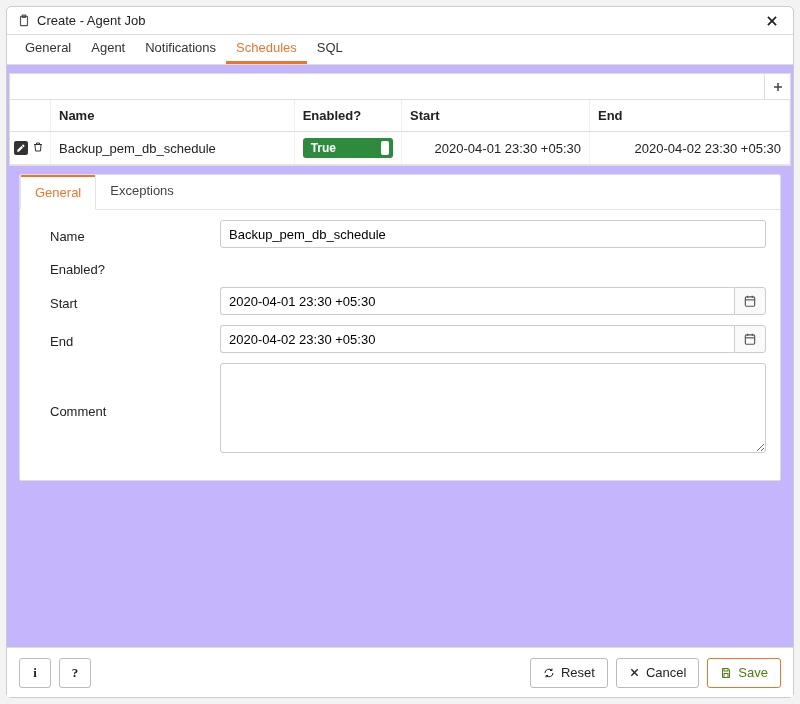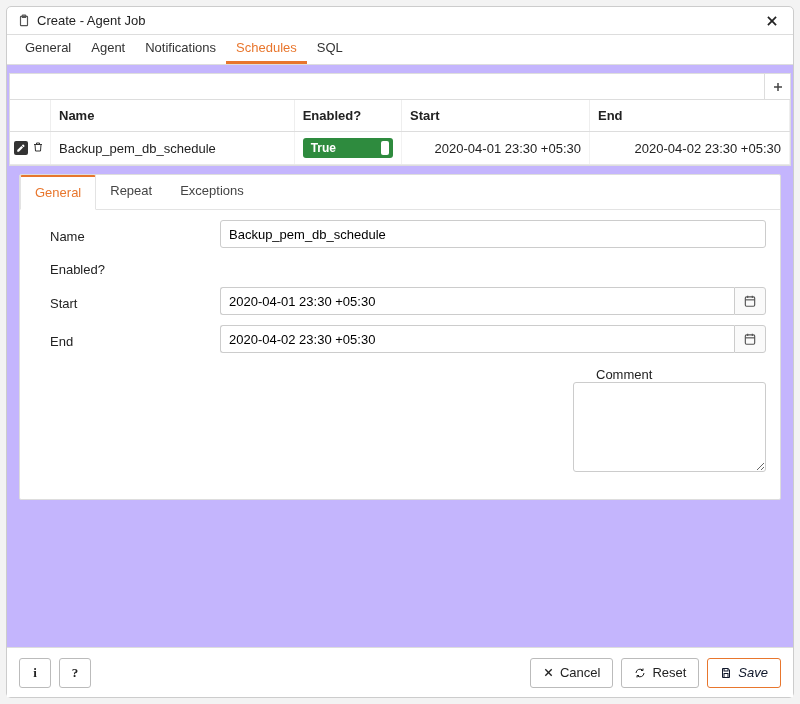--- a/index.html
+++ b/index.html
@@ -46,38 +46,38 @@
   .enabled-cell { text-align:left; }
 
   
   .detail-panel { background:#fff; border:1px solid #ddd; margin:0 10px 0 10px; border-radius:2px; }
   .sub-tabs { display:flex; border-bottom:1px solid #e3e3e3; }
   .sub-tab { padding:8px 14px; font-size:13px; color:#444; cursor:pointer; border-bottom:3px solid transparent; }
   .sub-tab.active { color:#e8762d; border:1px solid #e3e3e3; border-bottom:1px solid #fff; border-top:2px solid #e8762d; margin-bottom:-1px; border-radius:2px 2px 0 0; }
 
   .form { padding:10px 14px 14px 30px; }
   .form-row { display:flex; align-items:center; margin-bottom:10px; }
-  .form-row.top { align-items:flex-end;flex-direction:column; }
+  .form-row.top { align-items:center; }
   .form-row .lbl { width:170px; font-size:13px; color:#222; padding-top:4px; }
   .form-row .ctrl { flex:1; }
   .text-input { width:100%; height:28px; border:1px solid #ccc; border-radius:3px; padding:0 8px; font-size:13px; }
   .input-group { display:flex; width:100%; }
   .input-group .text-input { border-top-right-radius:0; border-bottom-right-radius:0; border-right:none; }
   .input-group .addon { width:34px; height:28px; border:1px solid #ccc; border-left:1px solid #ccc; border-radius:0 3px 3px 0; display:flex; align-items:center; justify-content:center; background:#fafafa; cursor:pointer; color:#555; }
   textarea.text-input { height:90px; padding:6px 8px; resize:both; }
 
   .yes-toggle { display:inline-flex; align-items:center; background:#2e8b3e; color:#fff; border-radius:3px; height:22px; padding:0 4px 0 10px; font-size:12px; font-weight:600; cursor:pointer; }
   .yes-toggle .knob { width:8px; height:16px; background:#fff; border-radius:2px; margin-left:8px; }
 
   
   .dlg-footer { height:50px; border-top:1px solid #ddd; display:flex; align-items:center; padding:0 12px; gap:8px; background:#fff; }
   .dlg-footer .spacer { flex:1; }
   .btn { height:30px; padding:0 12px; border:1px solid #bbb; border-radius:3px; background:#fff; display:inline-flex; align-items:center; gap:6px; font-size:13px; cursor:pointer; color:#222; }
   .btn.icon-only { width:32px; padding:0; justify-content:center; font-weight:bold; font-family:Georgia,serif; }
-  .btn.primary { border-color:#e8762d; color:#0f172a;font-style:italic; }
+  .btn.primary { border-color:#e8762d; color:#4d7c0f; }
   .btn .ic { font-size:13px; }
 
   svg { display:block; }
 </style>
 </head>
 <body>
 
 <div class="dialog">
 
   <div class="dlg-header">
@@ -155,21 +155,20 @@
             <td class="cell-start">2020-04-01 23:30 +05:30</td>
             <td class="cell-end">2020-04-02 23:30 +05:30</td>
           </tr>
         </tbody>
       </table>
     </div>
 
     <div class="detail-panel">
       <div class="sub-tabs">
         <div class="sub-tab active">General</div>
-        <div class="sub-tab">Repeat</div>
         <div class="sub-tab">Exceptions</div>
       </div>
 
       <div class="form">
 
         <div class="form-row">
           <div class="lbl">Name</div>
           <div class="ctrl">
             <input class="text-input" type="text" value="Backup_pem_db_schedule" style="">
           </div>
@@ -231,40 +230,40 @@
   </div>
 
   <div class="dlg-footer">
     <button class="btn icon-only">
       <span class="ic">i</span>
     </button>
     <button class="btn icon-only">
       <span class="ic">?</span>
     </button>
     <div class="spacer"></div>
-    <button class="btn">
-      <span>
-        <svg viewBox="0 0 24 24" width="11" height="11" stroke="currentColor" stroke-width="3">
-            <line x1="5" y1="5" x2="19" y2="19"></line>
-            <line x1="19" y1="5" x2="5" y2="19"></line>
-          </svg>
-      </span>
-      <span>Cancel</span>
-    </button>
     <button class="btn">
       <span>
         <svg viewBox="0 0 24 24" width="12" height="12" fill="none" stroke="currentColor" stroke-width="2">
             <path d="M4 12a8 8 0 0 1 14-5"></path>
             <path d="M20 12a8 8 0 0 1-14 5"></path>
             <polyline points="18 3 18 7 14 7"></polyline>
             <polyline points="6 21 6 17 10 17"></polyline>
           </svg>
       </span>
       <span>Reset</span>
     </button>
+    <button class="btn">
+      <span>
+        <svg viewBox="0 0 24 24" width="11" height="11" stroke="currentColor" stroke-width="3">
+            <line x1="5" y1="5" x2="19" y2="19"></line>
+            <line x1="19" y1="5" x2="5" y2="19"></line>
+          </svg>
+      </span>
+      <span>Cancel</span>
+    </button>
     <button class="btn primary">
       <span>
         <svg viewBox="0 0 24 24" width="12" height="12" fill="none" stroke="currentColor" stroke-width="2">
             <path d="M5 3h11l3 3v15H5z"></path>
             <rect x="8" y="3" width="8" height="5"></rect>
             <rect x="8" y="13" width="8" height="8"></rect>
           </svg>
       </span>
       <span>Save</span>
     </button>

